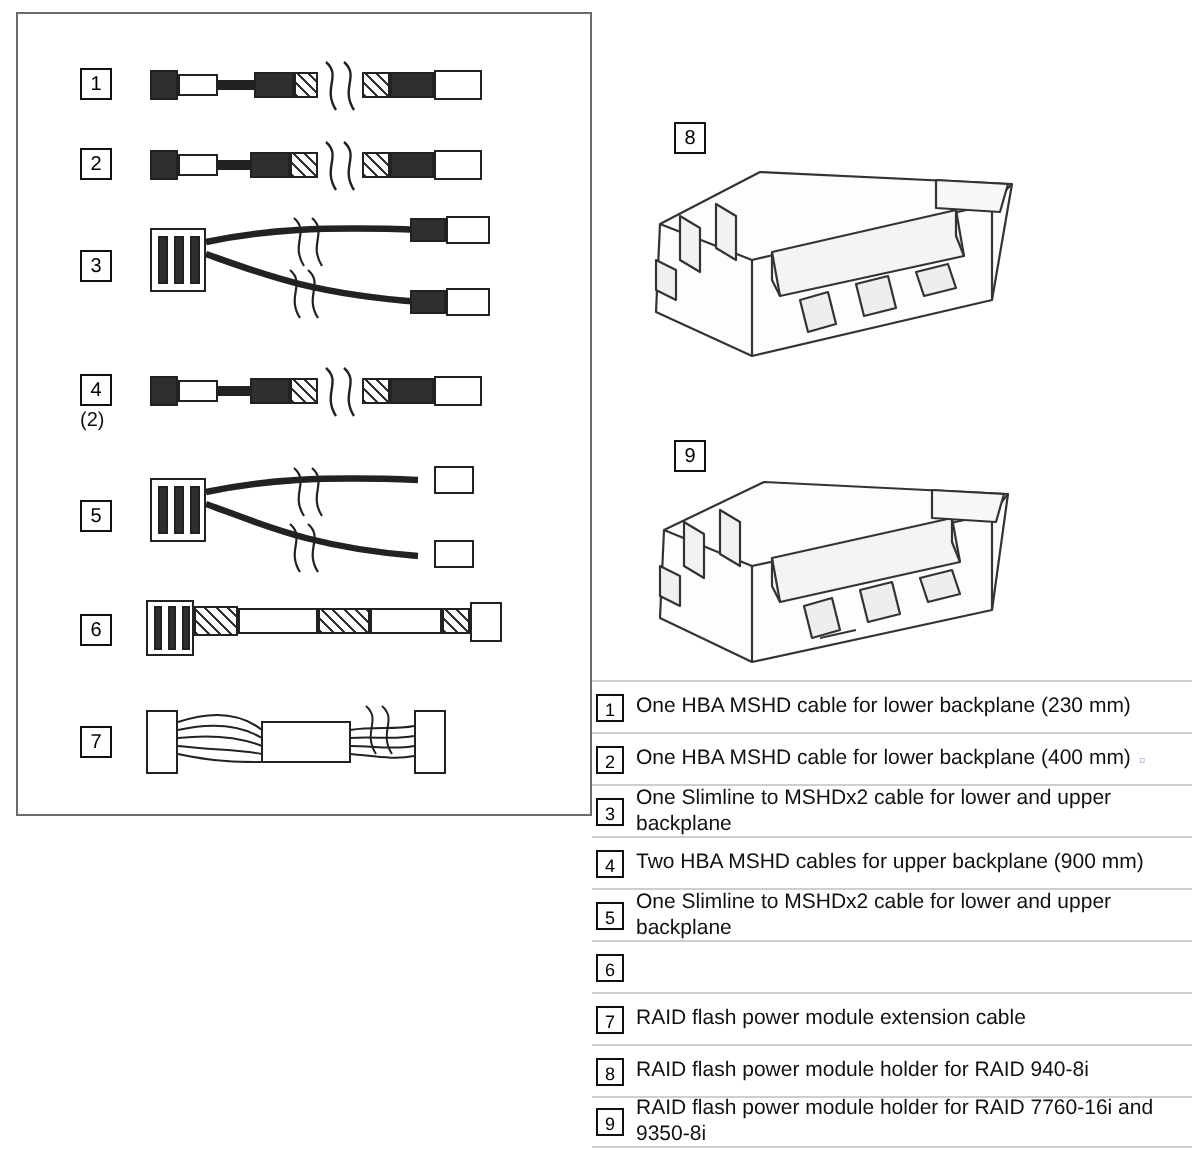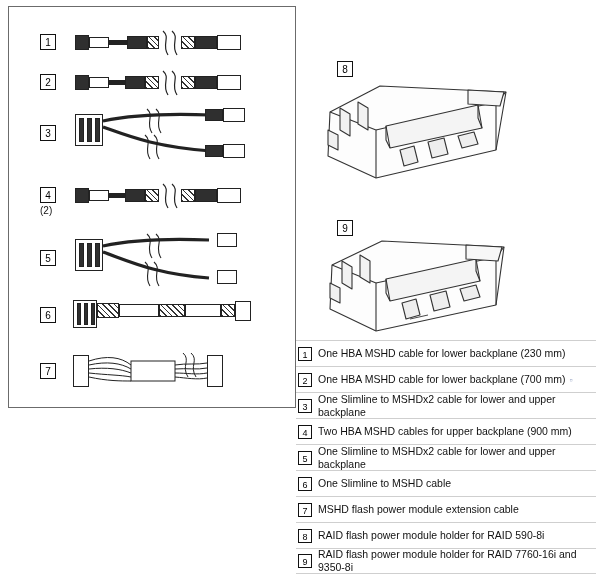--- a/index.html
+++ b/index.html
@@ -292,52 +292,51 @@
 
   <div class="legend">
 
     <div class="legend-row">
       <div class="legend-num">1</div>
       <div class="legend-text">One HBA MSHD cable for lower backplane (230 mm)</div>
     </div>
 
     <div class="legend-row">
       <div class="legend-num">2</div>
-      <div class="legend-text">One HBA MSHD cable for lower backplane (700 mm)</div>
+      <div class="legend-text">One HBA MSHD cable for lower backplane (400 mm)</div>
       <div class="legend-dots">▫</div>
     </div>
 
     <div class="legend-row">
       <div class="legend-num">3</div>
       <div class="legend-text">One Slimline to MSHDx2 cable for lower and upper backplane</div>
     </div>
 
     <div class="legend-row">
       <div class="legend-num">4</div>
       <div class="legend-text">Two HBA MSHD cables for upper backplane (900 mm)</div>
     </div>
 
     <div class="legend-row">
       <div class="legend-num">5</div>
       <div class="legend-text">One Slimline to MSHDx2 cable for lower and upper backplane</div>
     </div>
 
     <div class="legend-row">
       <div class="legend-num">6</div>
-      <div class="legend-text">One Slimline to MSHD cable</div>
     </div>
 
     <div class="legend-row">
       <div class="legend-num">7</div>
-      <div class="legend-text">MSHD flash power module extension cable</div>
+      <div class="legend-text">RAID flash power module extension cable</div>
     </div>
 
     <div class="legend-row">
       <div class="legend-num">8</div>
-      <div class="legend-text">RAID flash power module holder for RAID 590-8i</div>
+      <div class="legend-text">RAID flash power module holder for RAID 940-8i</div>
     </div>
 
     <div class="legend-row">
       <div class="legend-num">9</div>
       <div class="legend-text">RAID flash power module holder for RAID 7760-16i and 9350-8i</div>
     </div>
 
   </div>
 
 </div>

